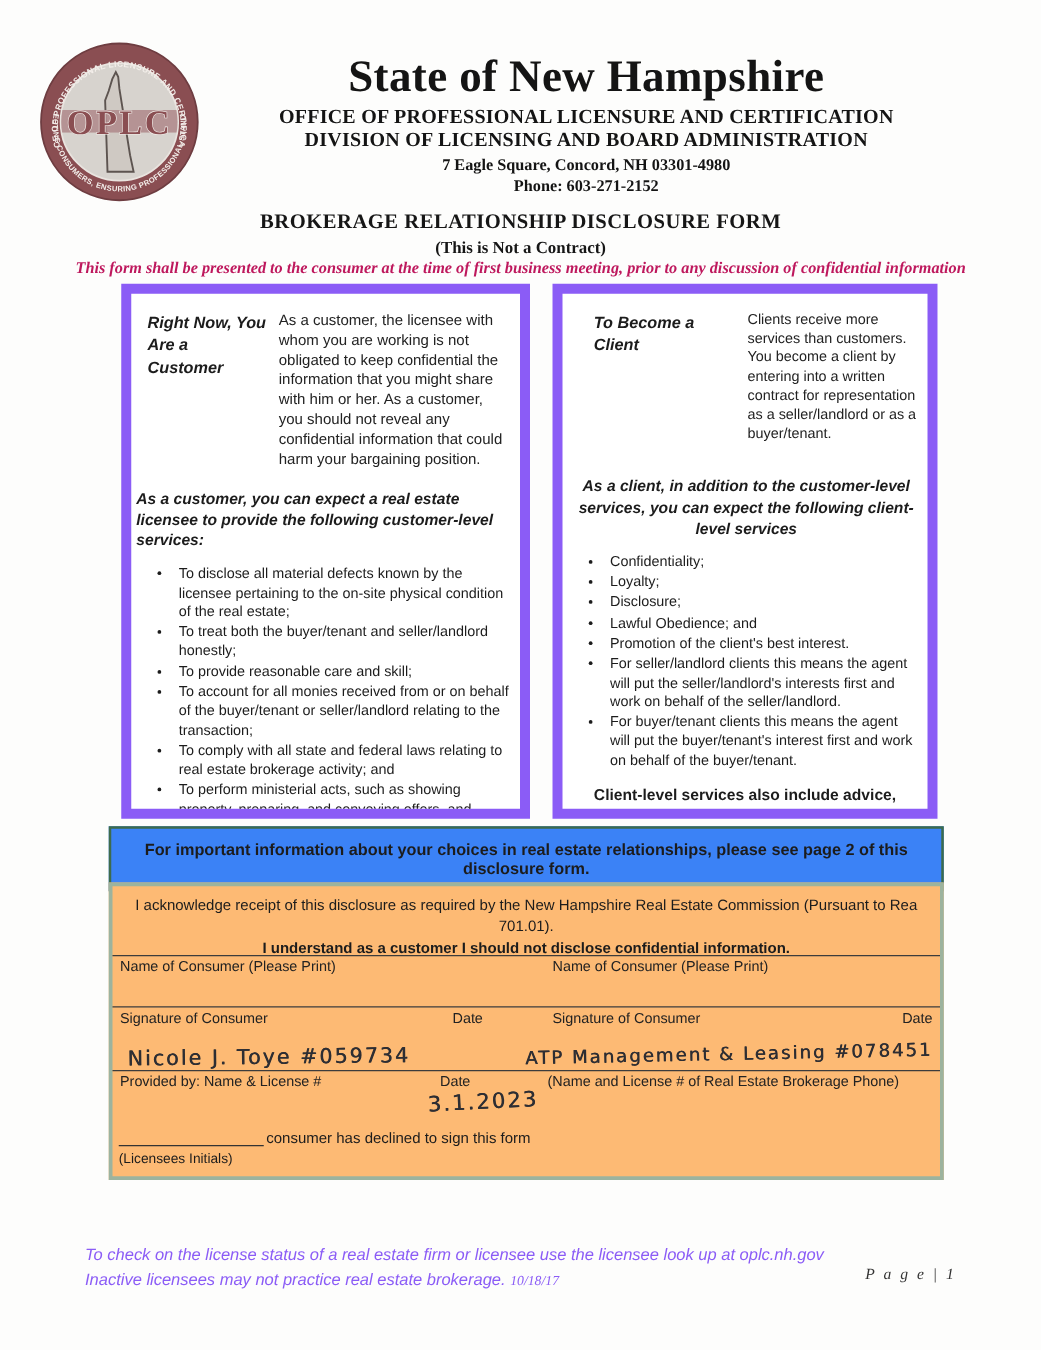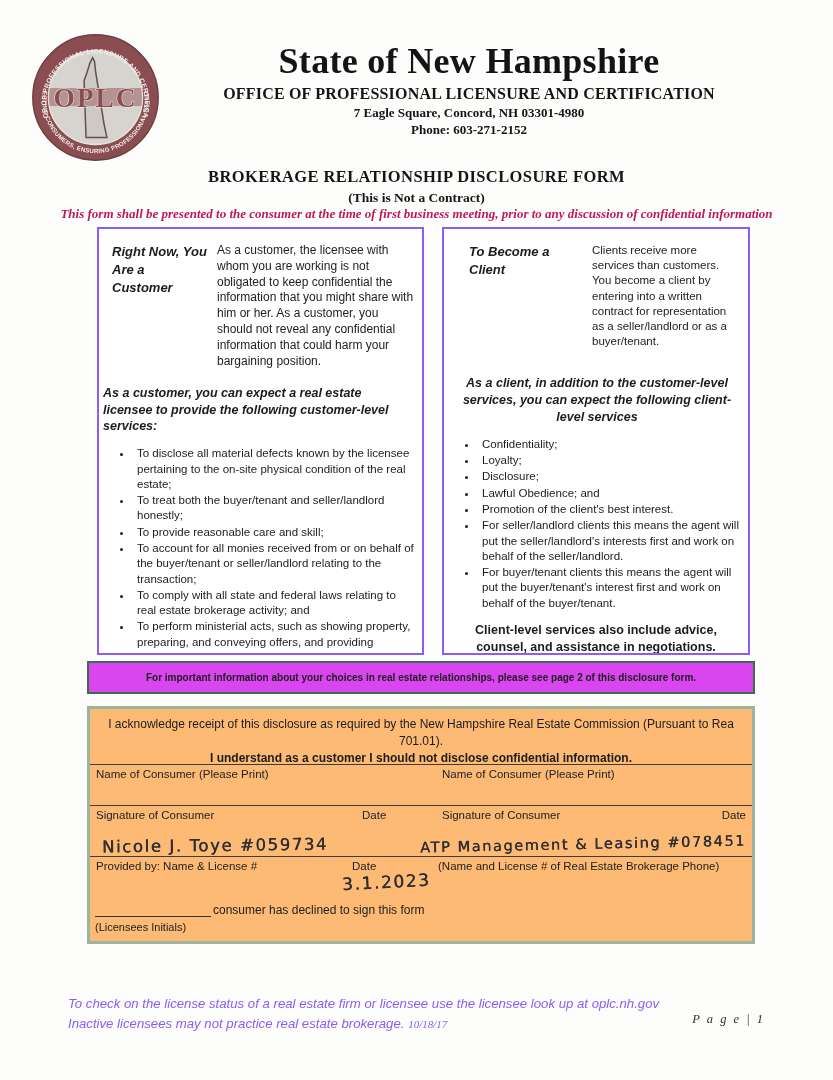--- a/index.html
+++ b/index.html
@@ -26,21 +26,21 @@
   .title-block { position:absolute; top:167px; left:0; width:833px; text-align:center;
     font-family:"Liberation Serif", serif; color:#161616; }
   .form-title { font-size:16.5px; font-weight:600; letter-spacing:.4px; }
   .form-subtitle { font-size:13.5px; font-weight:bold; margin-top:3px; }
   .tagline { position:absolute; top:206px; left:0; width:833px; text-align:center;
     font-family:"Liberation Serif", serif; font-style:italic; font-weight:bold;
     font-size:13px; white-space:nowrap; color:#be185d; }
 
   
   .columns { position:absolute; top:227px; left:97px; width:653px; display:flex; gap:18px; }
-  .svc-box { border:2px solid #8b5cf6; background:#fff; height:428px; overflow:hidden; }
+  .svc-box { border:8px solid #8b5cf6; background:#fff; height:428px; overflow:hidden; }
   .box-left  { width:327px; }
   .box-right { width:308px; }
   .box-top { display:flex; padding:14px 8px 0 13px; gap:10px; }
   .box-heading { font-weight:bold; font-style:italic; font-size:13px; line-height:1.4; }
   .box-left  .box-heading { width:95px; }
   .box-right .box-heading { width:125px; font-size:13px; padding-left:12px; }
   .box-intro { flex:1; font-size:12px; line-height:1.32; color:#222; }
   .box-right .box-intro { font-size:11.5px; }
   .lead {
     font-weight:bold; font-style:italic; font-size:12.5px; line-height:1.35;
@@ -48,22 +48,22 @@
   }
   .box-right .lead { text-align:center; padding:26px 10px 0 12px; }
   .svc-box ul { margin:11px 6px 0 0; padding-left:34px; font-size:11.5px; line-height:1.33; }
   .svc-box li { padding-left:4px; margin-bottom:1px; }
   .note { font-weight:bold; font-size:12.5px; text-align:center; line-height:1.35;
     padding:10px 18px 0; }
 
   
   .banner {
     position:absolute; top:661px; left:87px; width:668px;
-    border:2px solid #3d6b4c; background:#d946ef; padding:9px 6px;
-    text-align:center; font-weight:bold; font-size:10px;
+    border:2px solid #3d6b4c; background:#3b82f6; padding:9px 6px;
+    text-align:center; font-weight:bold; font-size:13px;
   }
 
   
   .ack-box {
     position:absolute; top:706px; left:87px; width:668px; height:238px;
     border:3px solid #9cb39e; background:#fdba74; font-size:11.5px;
   }
   .ack-text { text-align:center; padding-top:7px; height:55px; line-height:1.4; }
   .ack-l1 { font-size:12px; }
   .ack-l2 { font-size:12px; font-weight:bold; }
@@ -120,20 +120,21 @@
       <text font-family="Liberation Sans, sans-serif" font-size="6.4" font-weight="bold" fill="#f3eeea" letter-spacing="0.3">
         <textPath href="#arcBottom" startOffset="50%" text-anchor="middle">PROTECTING CONSUMERS, ENSURING PROFESSIONAL STANDARDS</textPath>
       </text>
       <text x="70" y="80" text-anchor="middle" font-family="Liberation Serif, serif" font-weight="bold" font-size="29" letter-spacing="2" fill="#8a4e52" stroke="#f3eeea" stroke-width="1" paint-order="stroke">OPLC</text>
     </svg>
   </div>
 
   <div class="header-text">
     <div class="h-state">State of New Hampshire</div>
     <div class="h-office">OFFICE OF PROFESSIONAL LICENSURE AND CERTIFICATION</div>
+    <div class="h-div">DIVISION OF LICENSING AND BOARD ADMINISTRATION</div>
     <div class="h-addr">7 Eagle Square, Concord, NH 03301-4980</div>
     <div class="h-phone">Phone: 603-271-2152</div>
   </div>
 
   <div class="title-block">
     <div class="form-title">BROKERAGE RELATIONSHIP DISCLOSURE FORM</div>
     <div class="form-subtitle">(This is Not a Contract)</div>
   </div>
   <div class="tagline">This form shall be presented to the consumer at the time of first business meeting, prior to any discussion of confidential information</div>
 

